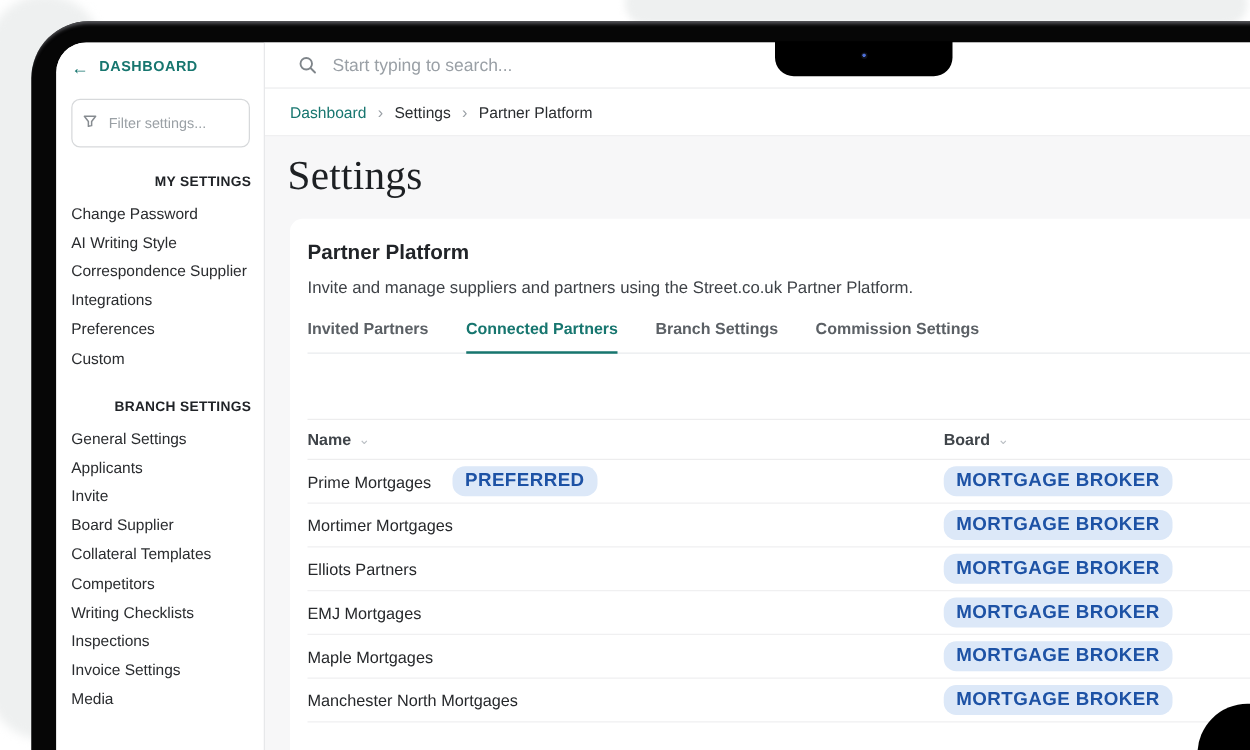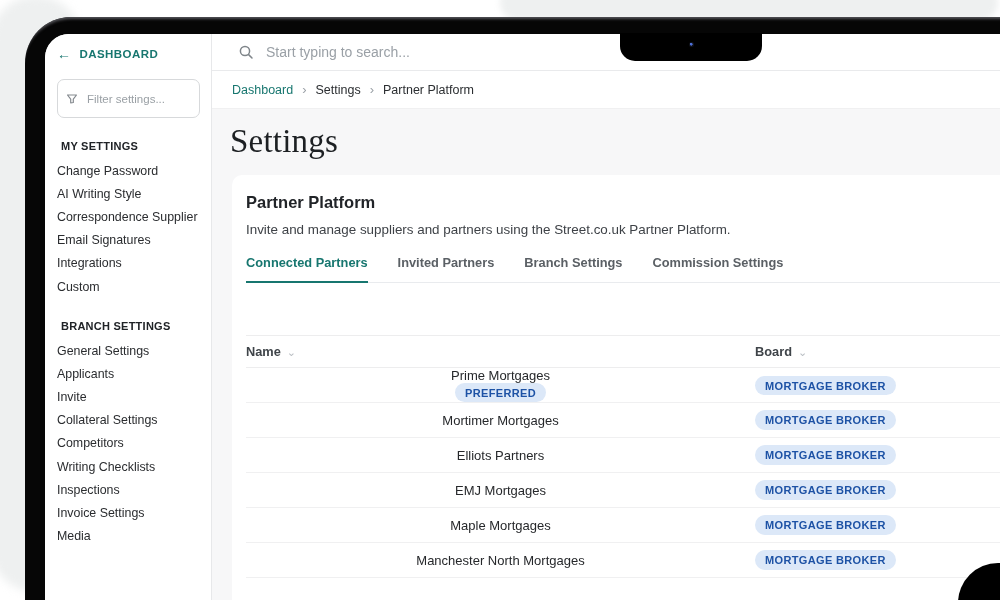--- a/index.html
+++ b/index.html
@@ -28,26 +28,26 @@
   .corner-device{position:absolute;left:958px;top:563px;width:140px;height:140px;
     background:#000;border-radius:40px;z-index:6;}
 
   
   .sidebar{width:167px;min-width:167px;border-right:1px solid #e7e8ea;background:#fff;
     padding:0 10px 0 12px;overflow:hidden;}
   .back-row{height:34px;display:flex;align-items:center;gap:8px;margin-top:3px;
     color:var(--accent);font-size:11.5px;font-weight:700;letter-spacing:.45px;cursor:pointer;}
   .back-arrow{font-size:14px;font-weight:400;line-height:1;}
   .filter-box{margin-top:8px;width:143px;height:39px;border:1px solid #d7d9db;border-radius:7px;
-    display:flex;align-items:center;gap:7px;padding:11px 8px;background:#fff;}
+    display:flex;gap:7px;padding:11px 8px;background:#fff;}
   .filter-box input{border:none;outline:none;width:100px;font-size:11.5px;color:#3a3d40;
     font-family:inherit;background:transparent;}
   .filter-box input::placeholder{color:#9aa0a5;}
   .side-section{margin-top:0;}
-  .side-header{margin:22px 0 7px 4px;font-size:11px;font-weight:700;color:#202327;letter-spacing:.25px;}
+  .side-header{margin:22px 0 7px 4px;font-size:11px;font-weight:700;color:#202327;letter-spacing:.25px;text-align:right;}
   .side-item{padding:4.6px 0;font-size:12.4px;color:#2a2c2f;cursor:pointer;white-space:nowrap;}
 
   
   .main{flex:1;display:flex;flex-direction:column;background:#fff;min-width:0;}
   .search-row{height:37px;min-height:37px;display:flex;align-items:center;gap:10px;
     padding-left:26px;border-bottom:1px solid #e9eaec;background:#fff;}
   .search-row svg{flex:none;}
   .search-row input{border:none;outline:none;flex:1;font-size:14px;color:#3a3d40;
     font-family:inherit;background:transparent;}
   .search-row input::placeholder{color:#9aa0a6;}
@@ -69,24 +69,24 @@
     border-bottom:2px solid transparent;margin-bottom:-1px;}
   .tab.active{color:var(--accent);border-bottom-color:var(--accent);}
   .table-wrap{margin-top:52px;}
   .thead{display:grid;grid-template-columns:509px 1fr;height:33px;align-items:center;
     border-top:1px solid #ededee;border-bottom:1px solid #ededee;
     color:#3f4449;font-size:12.8px;font-weight:600;}
   .th{display:flex;align-items:center;gap:6px;cursor:pointer;text-align:right;}
   .sort{color:#b8bdc2;font-size:11px;font-weight:400;line-height:1;padding-top:2px;}
   .trow{display:grid;grid-template-columns:509px 1fr;height:35px;align-items:center;
     border-bottom:1px solid #f0f0f1;cursor:pointer;}
-  .cell-name{display:flex;align-items:center;gap:0;flex-direction:column;}
+  .cell-name{display:flex;align-items:center;gap:17px;}
   .pname{font-size:13px;color:#26282b;}
   .badge{display:inline-block;background:var(--badge-bg);color:var(--badge-text);
-    font-size:11px;font-weight:700;letter-spacing:.35px;padding:4px 10px 3px;
+    font-size:15px;font-weight:700;letter-spacing:.35px;padding:4px 10px 3px;
     border-radius:10px;line-height:1.1;white-space:nowrap;}
 </style>
 </head>
 <body style="--accent: #17766f; --badge-bg: #dce8f8; --badge-text: #1d52a5;">
 
 <div class="blob-left"></div>
 <div class="blob-top"></div>
 
 <div class="device">
   <div class="screen">
@@ -101,30 +101,31 @@
           <path d="M1.5 2h9L7.3 6.2v3.3L4.7 10V6.2L1.5 2z"></path>
         </svg>
         <input placeholder="Filter settings..." style="">
       </div>
       <div id="sidebar-nav">
           <div class="side-section">
             <div class="side-header">MY SETTINGS</div>
             <div class="side-item">Change Password</div>
             <div class="side-item">AI Writing Style</div>
             <div class="side-item">Correspondence Supplier</div>
-            <div class="side-item">Email Signatures</div>
             <div class="side-item">Integrations</div>
+            <div class="side-item">Preferences</div>
             <div class="side-item">Custom</div>
           </div>
           <div class="side-section">
             <div class="side-header">BRANCH SETTINGS</div>
             <div class="side-item">General Settings</div>
             <div class="side-item">Applicants</div>
             <div class="side-item">Invite</div>
-            <div class="side-item">Collateral Settings</div>
+            <div class="side-item">Board Supplier</div>
+            <div class="side-item">Collateral Templates</div>
             <div class="side-item">Competitors</div>
             <div class="side-item">Writing Checklists</div>
             <div class="side-item">Inspections</div>
             <div class="side-item">Invoice Settings</div>
             <div class="side-item">Media</div>
           </div>
         </div>
     </div>
 
     <div class="main">
@@ -145,22 +146,22 @@
         </div>
 
       <div class="page-gray">
         <div class="page-title">Settings</div>
 
         <div class="card">
           <div class="card-title">Partner Platform</div>
           <div class="card-desc">Invite and manage suppliers and partners using the Street.co.uk Partner Platform.</div>
 
           <div class="tabs" id="tab-bar">
+              <div class="tab">Invited Partners</div>
               <div class="tab active">Connected Partners</div>
-              <div class="tab">Invited Partners</div>
               <div class="tab">Branch Settings</div>
               <div class="tab">Commission Settings</div>
             </div>
 
           <div class="table-wrap">
             <div class="thead">
               <div class="th">
                 <span>Name</span>
                 <span class="sort">⌄</span>
               </div>

